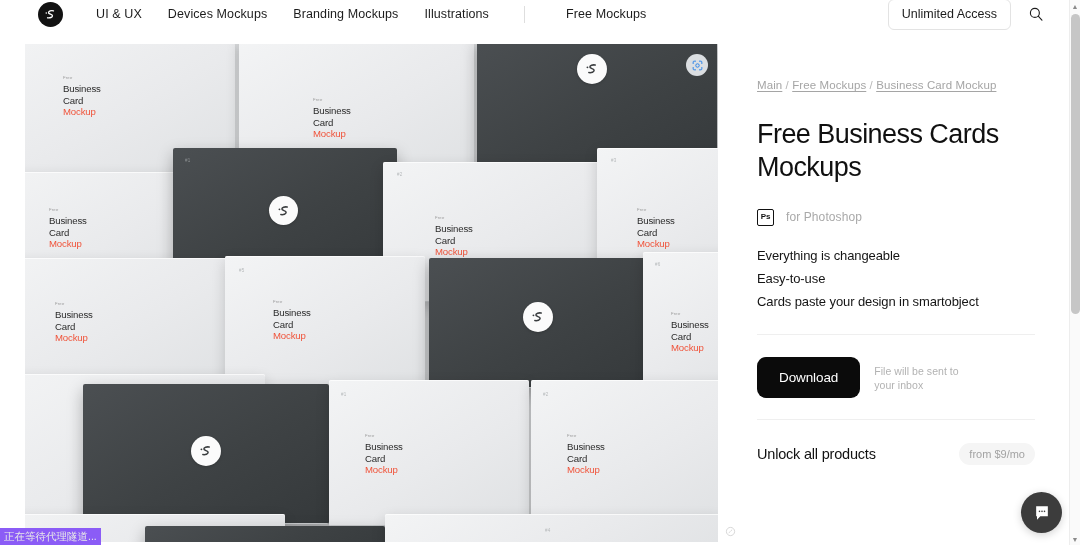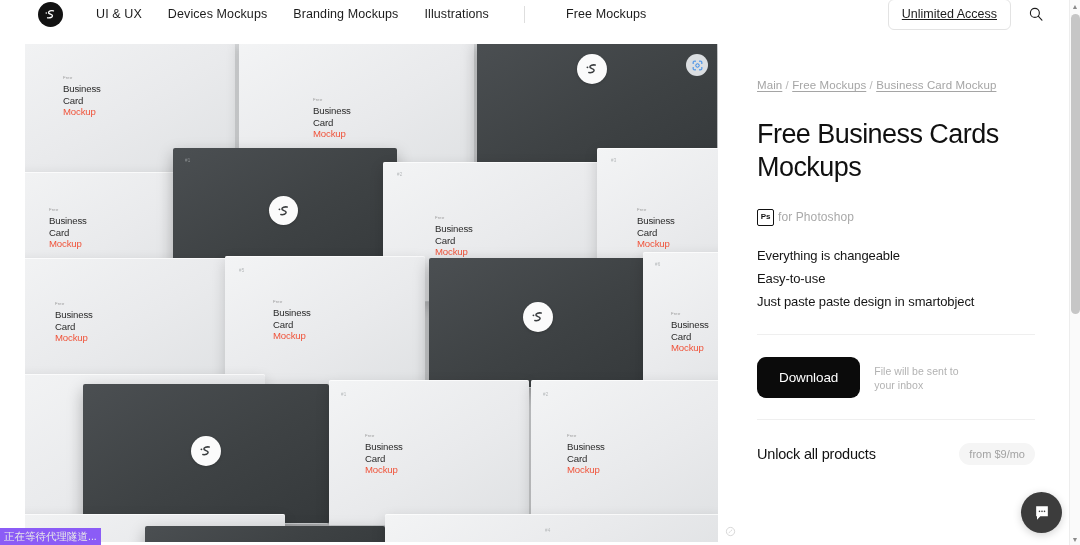--- a/index.html
+++ b/index.html
@@ -76,21 +76,20 @@
   .unlimited-btn {
     border: 1px solid #e3e3e3;
     border-radius: 6px;
     font-size: 12.5px;
     color: #1c1c1c;
     padding: 7px 13px 8px;
     background: #fff;
     white-space: nowrap;
     cursor: pointer;
     font-family: "Liberation Sans", sans-serif;
-    text-decoration: underline;
   }
   .search-icon-btn {
     width: 22px; height: 22px;
     display: flex; align-items: center; justify-content: center;
     cursor: pointer;
     margin-right: 8px;
   }
 
   
   .stage {
@@ -215,21 +214,21 @@
     line-height: 33px;
     color: #101010;
     letter-spacing: -.55px;
     font-weight: 400;
   }
 
   .ps-row {
     margin-top: 25px;
     display: flex;
     align-items: center;
-    gap: 4px;
+    gap: 12px;
   }
   .ps-badge {
     width: 17px; height: 17px;
     border: 1.6px solid #111;
     border-radius: 2px;
     background: #fff;
     display: flex;
     align-items: center;
     justify-content: center;
     font-size: 8px;
@@ -593,21 +592,21 @@
     <h1 class="title">Free Business Cards Mockups</h1>
 
     <div class="ps-row">
       <span class="ps-badge">Ps</span>
       <span class="ps-label">for Photoshop</span>
     </div>
 
     <div class="features">
       <div>Everything is changeable</div>
       <div>Easy-to-use</div>
-      <div>Just paste paste design in smartobject</div>
+      <div>Cards paste your design in smartobject</div>
     </div>
 
     <div class="divider"></div>
 
     <div class="dl-row">
       <button class="dl-btn">Download</button>
       <div class="dl-note">File will be sent to your inbox</div>
     </div>
 
     <div class="divider"></div>

